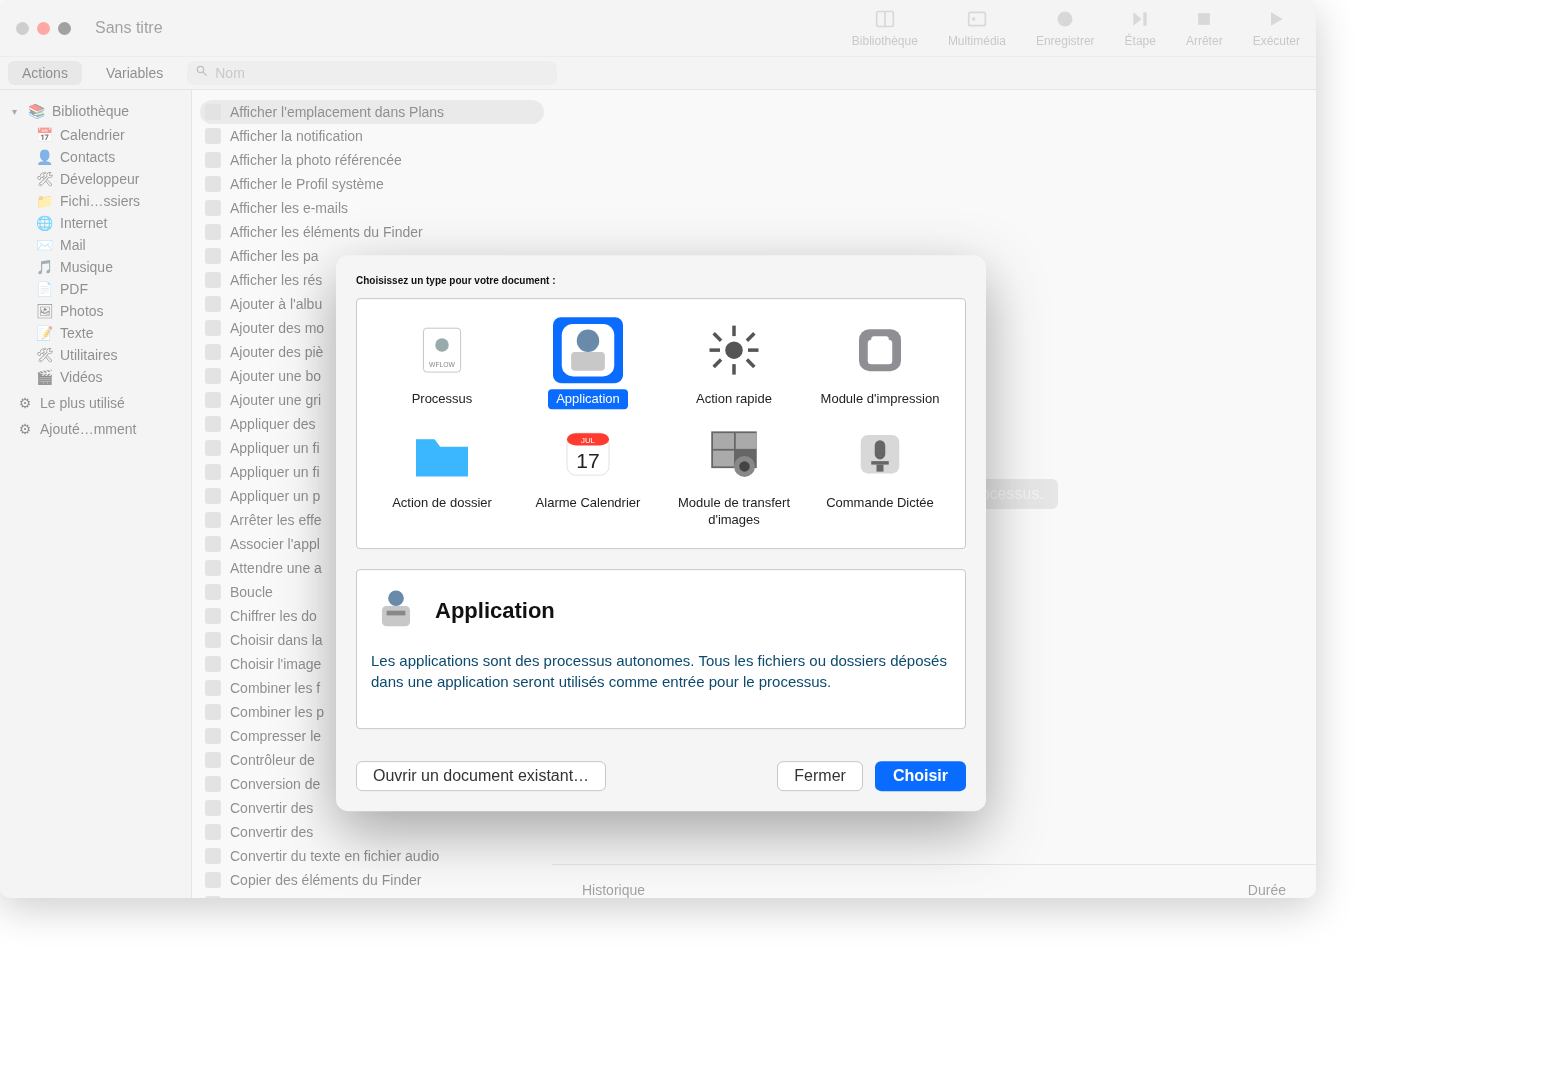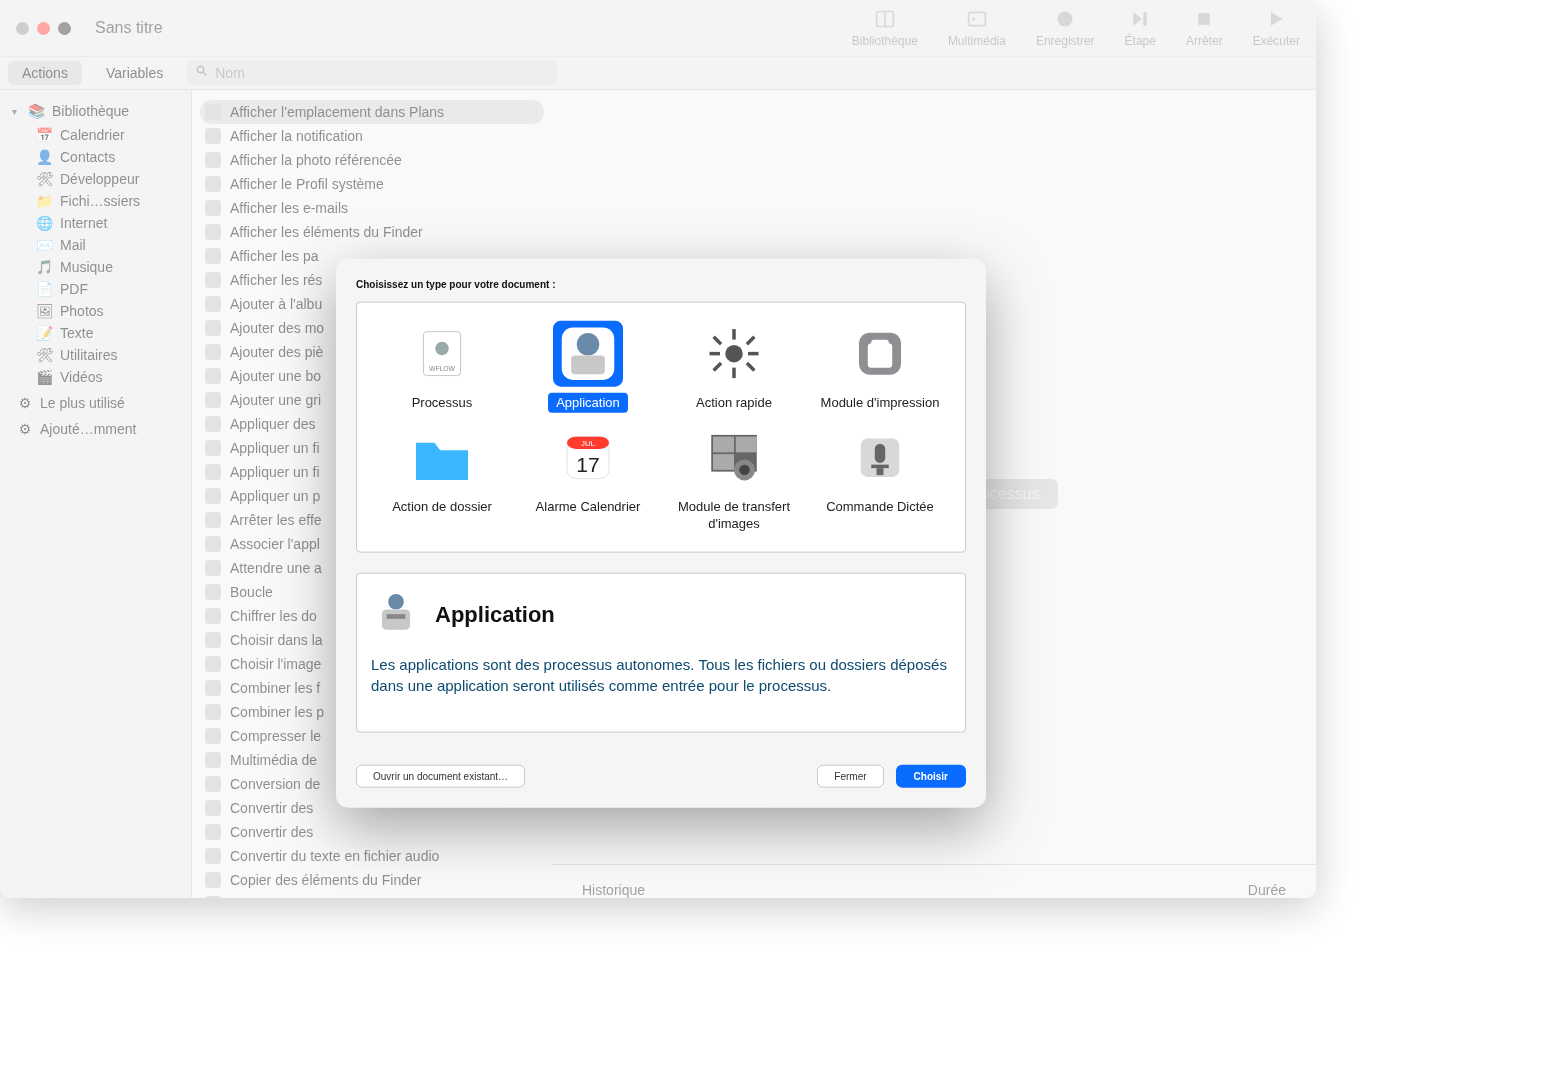--- a/index.html
+++ b/index.html
@@ -59,21 +59,21 @@
 .type-icon.selected-icon { background: #0a6cff; }
 .type-label { font-size: 13px; color: #222; text-align: center; padding: 2px 8px; border-radius: 4px; line-height: 1.25; }
 .type-label.selected-label { background: #0a6cff; color: #fff; }
 
 .desc-box { border: 1px solid #c8c8c8; border-radius: 4px; background: #fff; padding: 14px; margin-bottom: 20px; min-height: 160px; }
 .desc-head { display: flex; align-items: center; gap: 14px; margin-bottom: 12px; }
 .desc-title { font-size: 22px; font-weight: 700; color: #111; }
 .desc-text { font-size: 15px; color: #0c4a6e; line-height: 1.4; }
 
 .modal-buttons { display: flex; justify-content: space-between; align-items: center; }
-.mbtn { padding: 5px 16px; border-radius: 6px; border: 1px solid #c8c8c8; background: #fff; font-size: 10px; color: #333; margin-top: 12px; }
+.mbtn { padding: 5px 16px; border-radius: 6px; border: 1px solid #c8c8c8; background: #fff; font-size: 16px; color: #333; margin-top: 12px; }
 .mbtn.primary { background: #0a6cff; color: #fff; border: none; padding: 6px 18px; font-weight: 700;}
 .mbtn-group { display: flex; gap: 12px; align-items: center; }
 
 
 .icn-automator { width: 50px; height: 50px; }
 .icn-small-box { width: 16px; height: 16px; background: #ccc; border-radius: 3px; }
 </style>
 </head>
 <body>
 
@@ -383,21 +383,21 @@
           <div class="al-row">
             <span class="al-icon">
               <span class="icn-small-box"></span>
             </span>
             <span>Compresser le</span>
           </div>
           <div class="al-row">
             <span class="al-icon">
               <span class="icn-small-box"></span>
             </span>
-            <span>Multimédia de</span>
+            <span>Contrôleur de</span>
           </div>
           <div class="al-row">
             <span class="al-icon">
               <span class="icn-small-box"></span>
             </span>
             <span>Conversion de</span>
           </div>
           <div class="al-row">
             <span class="al-icon">
               <span class="icn-small-box"></span>

